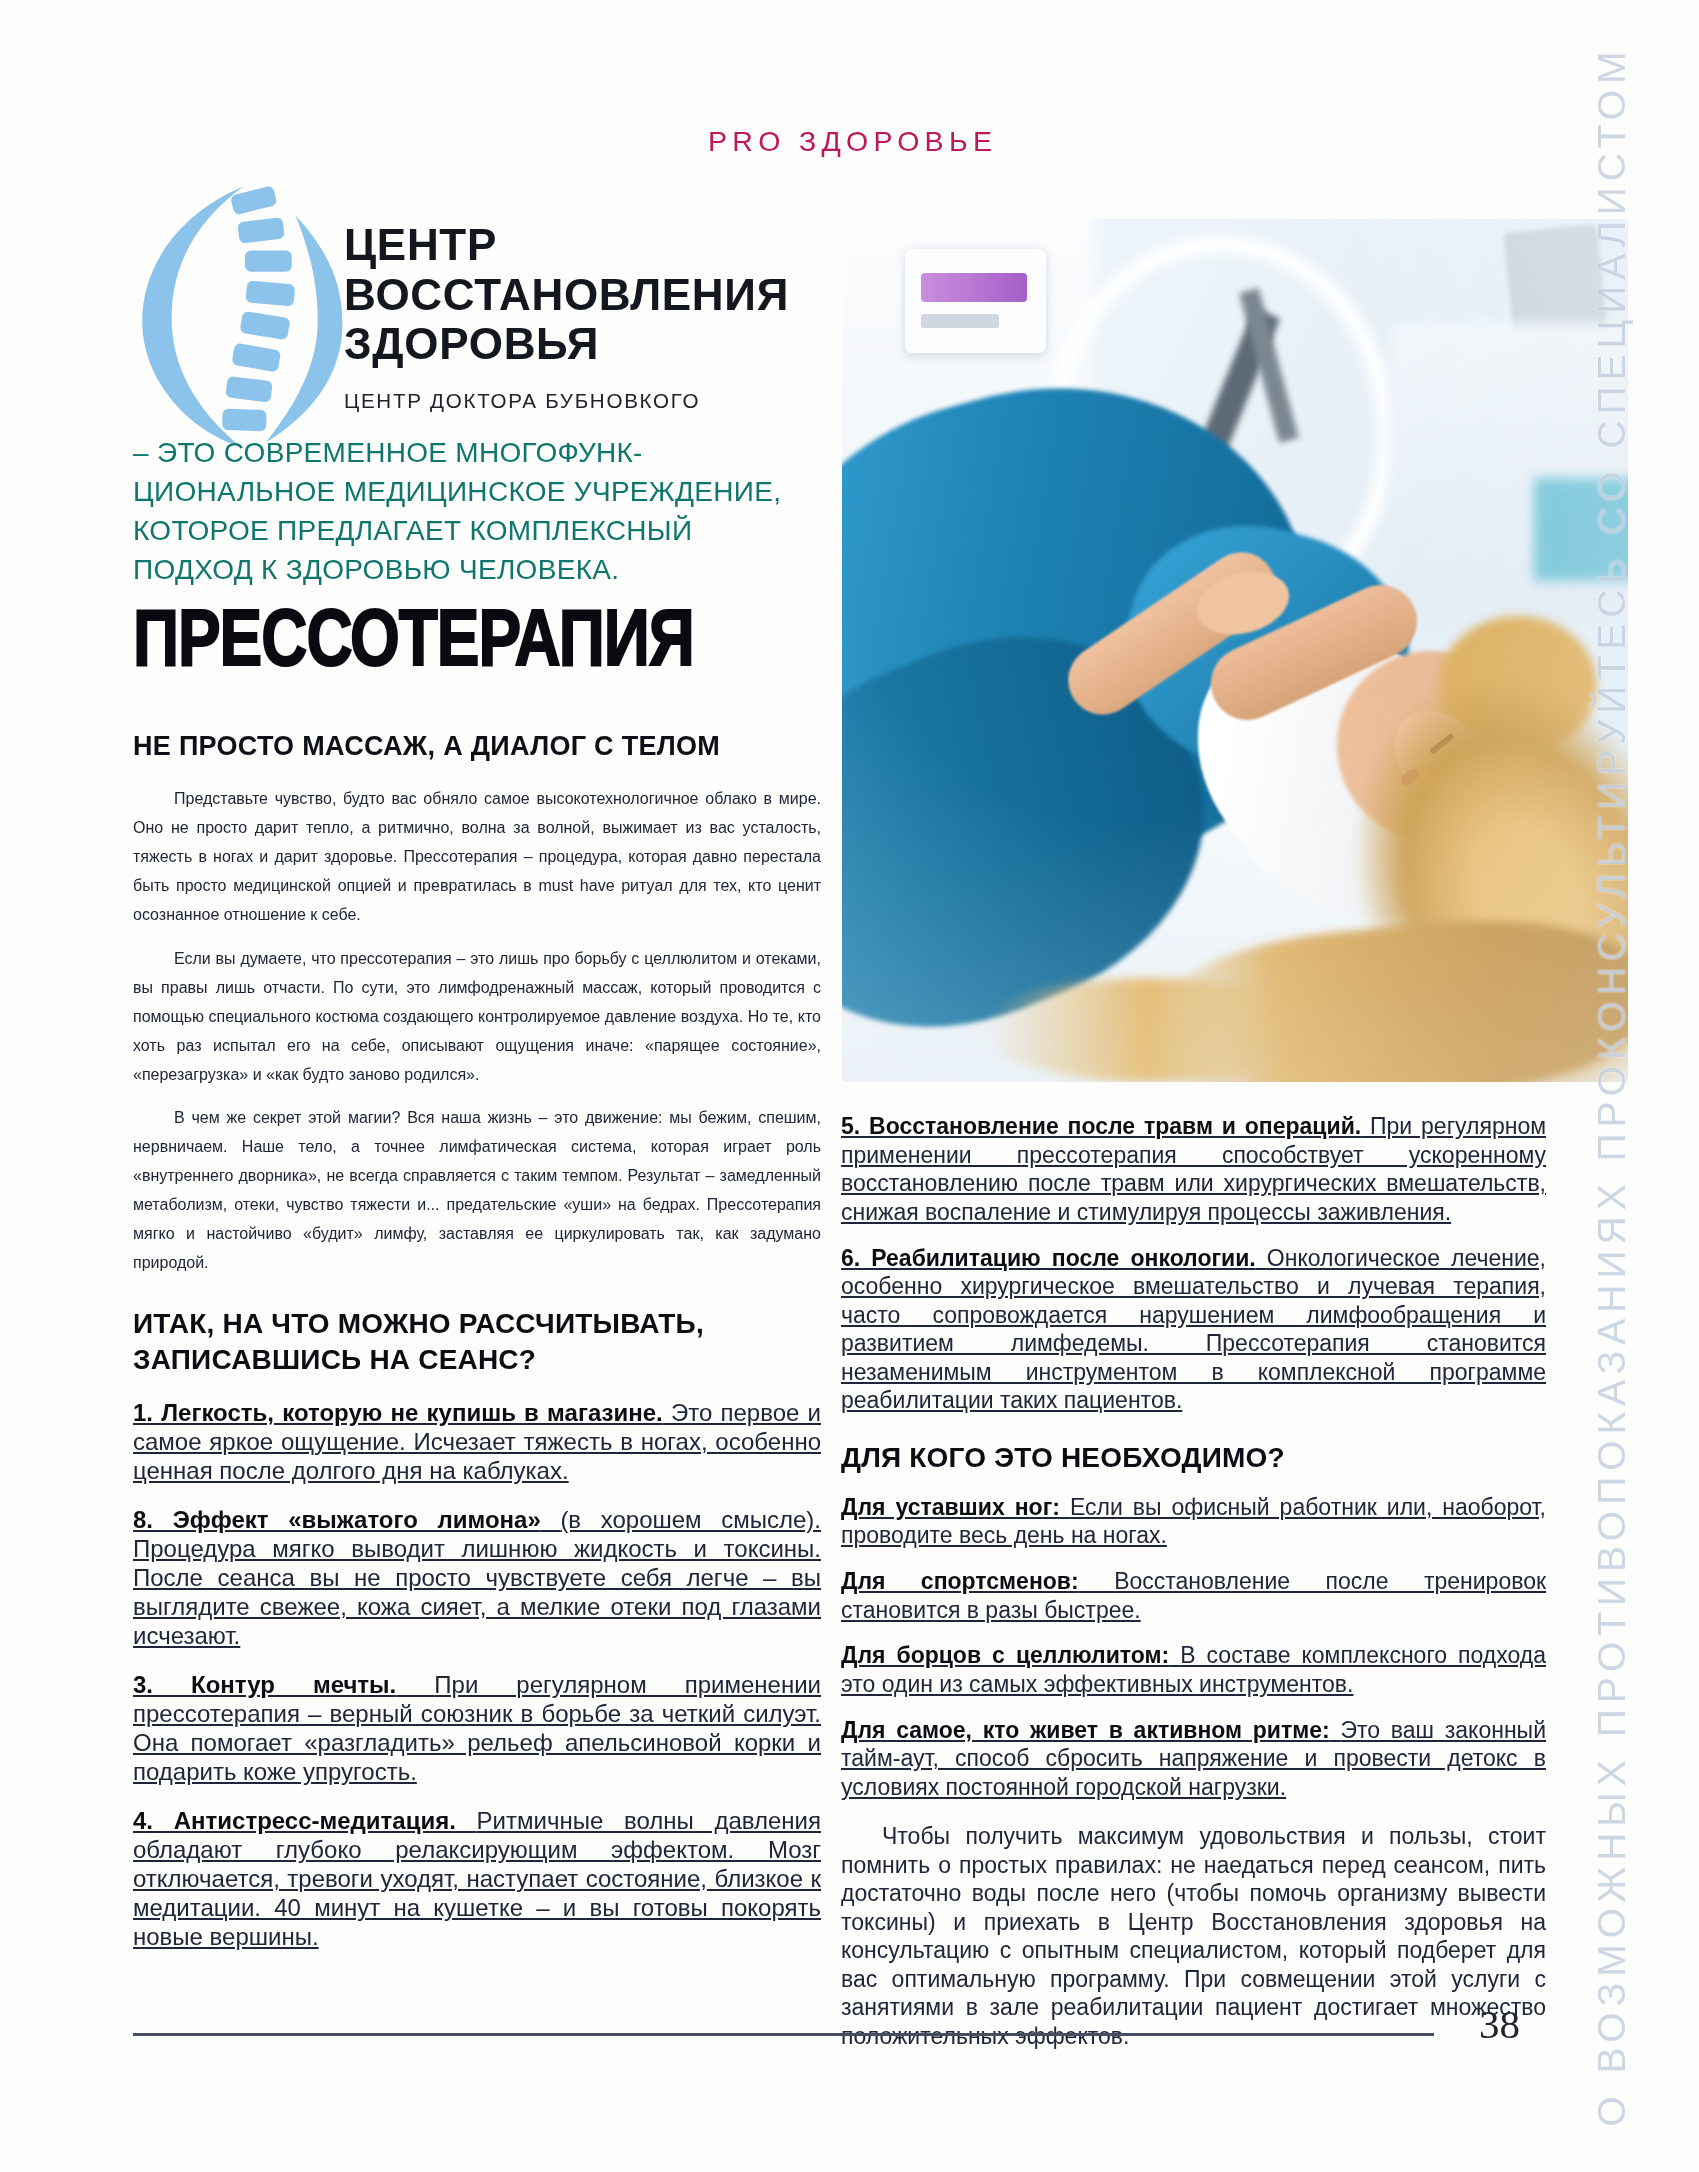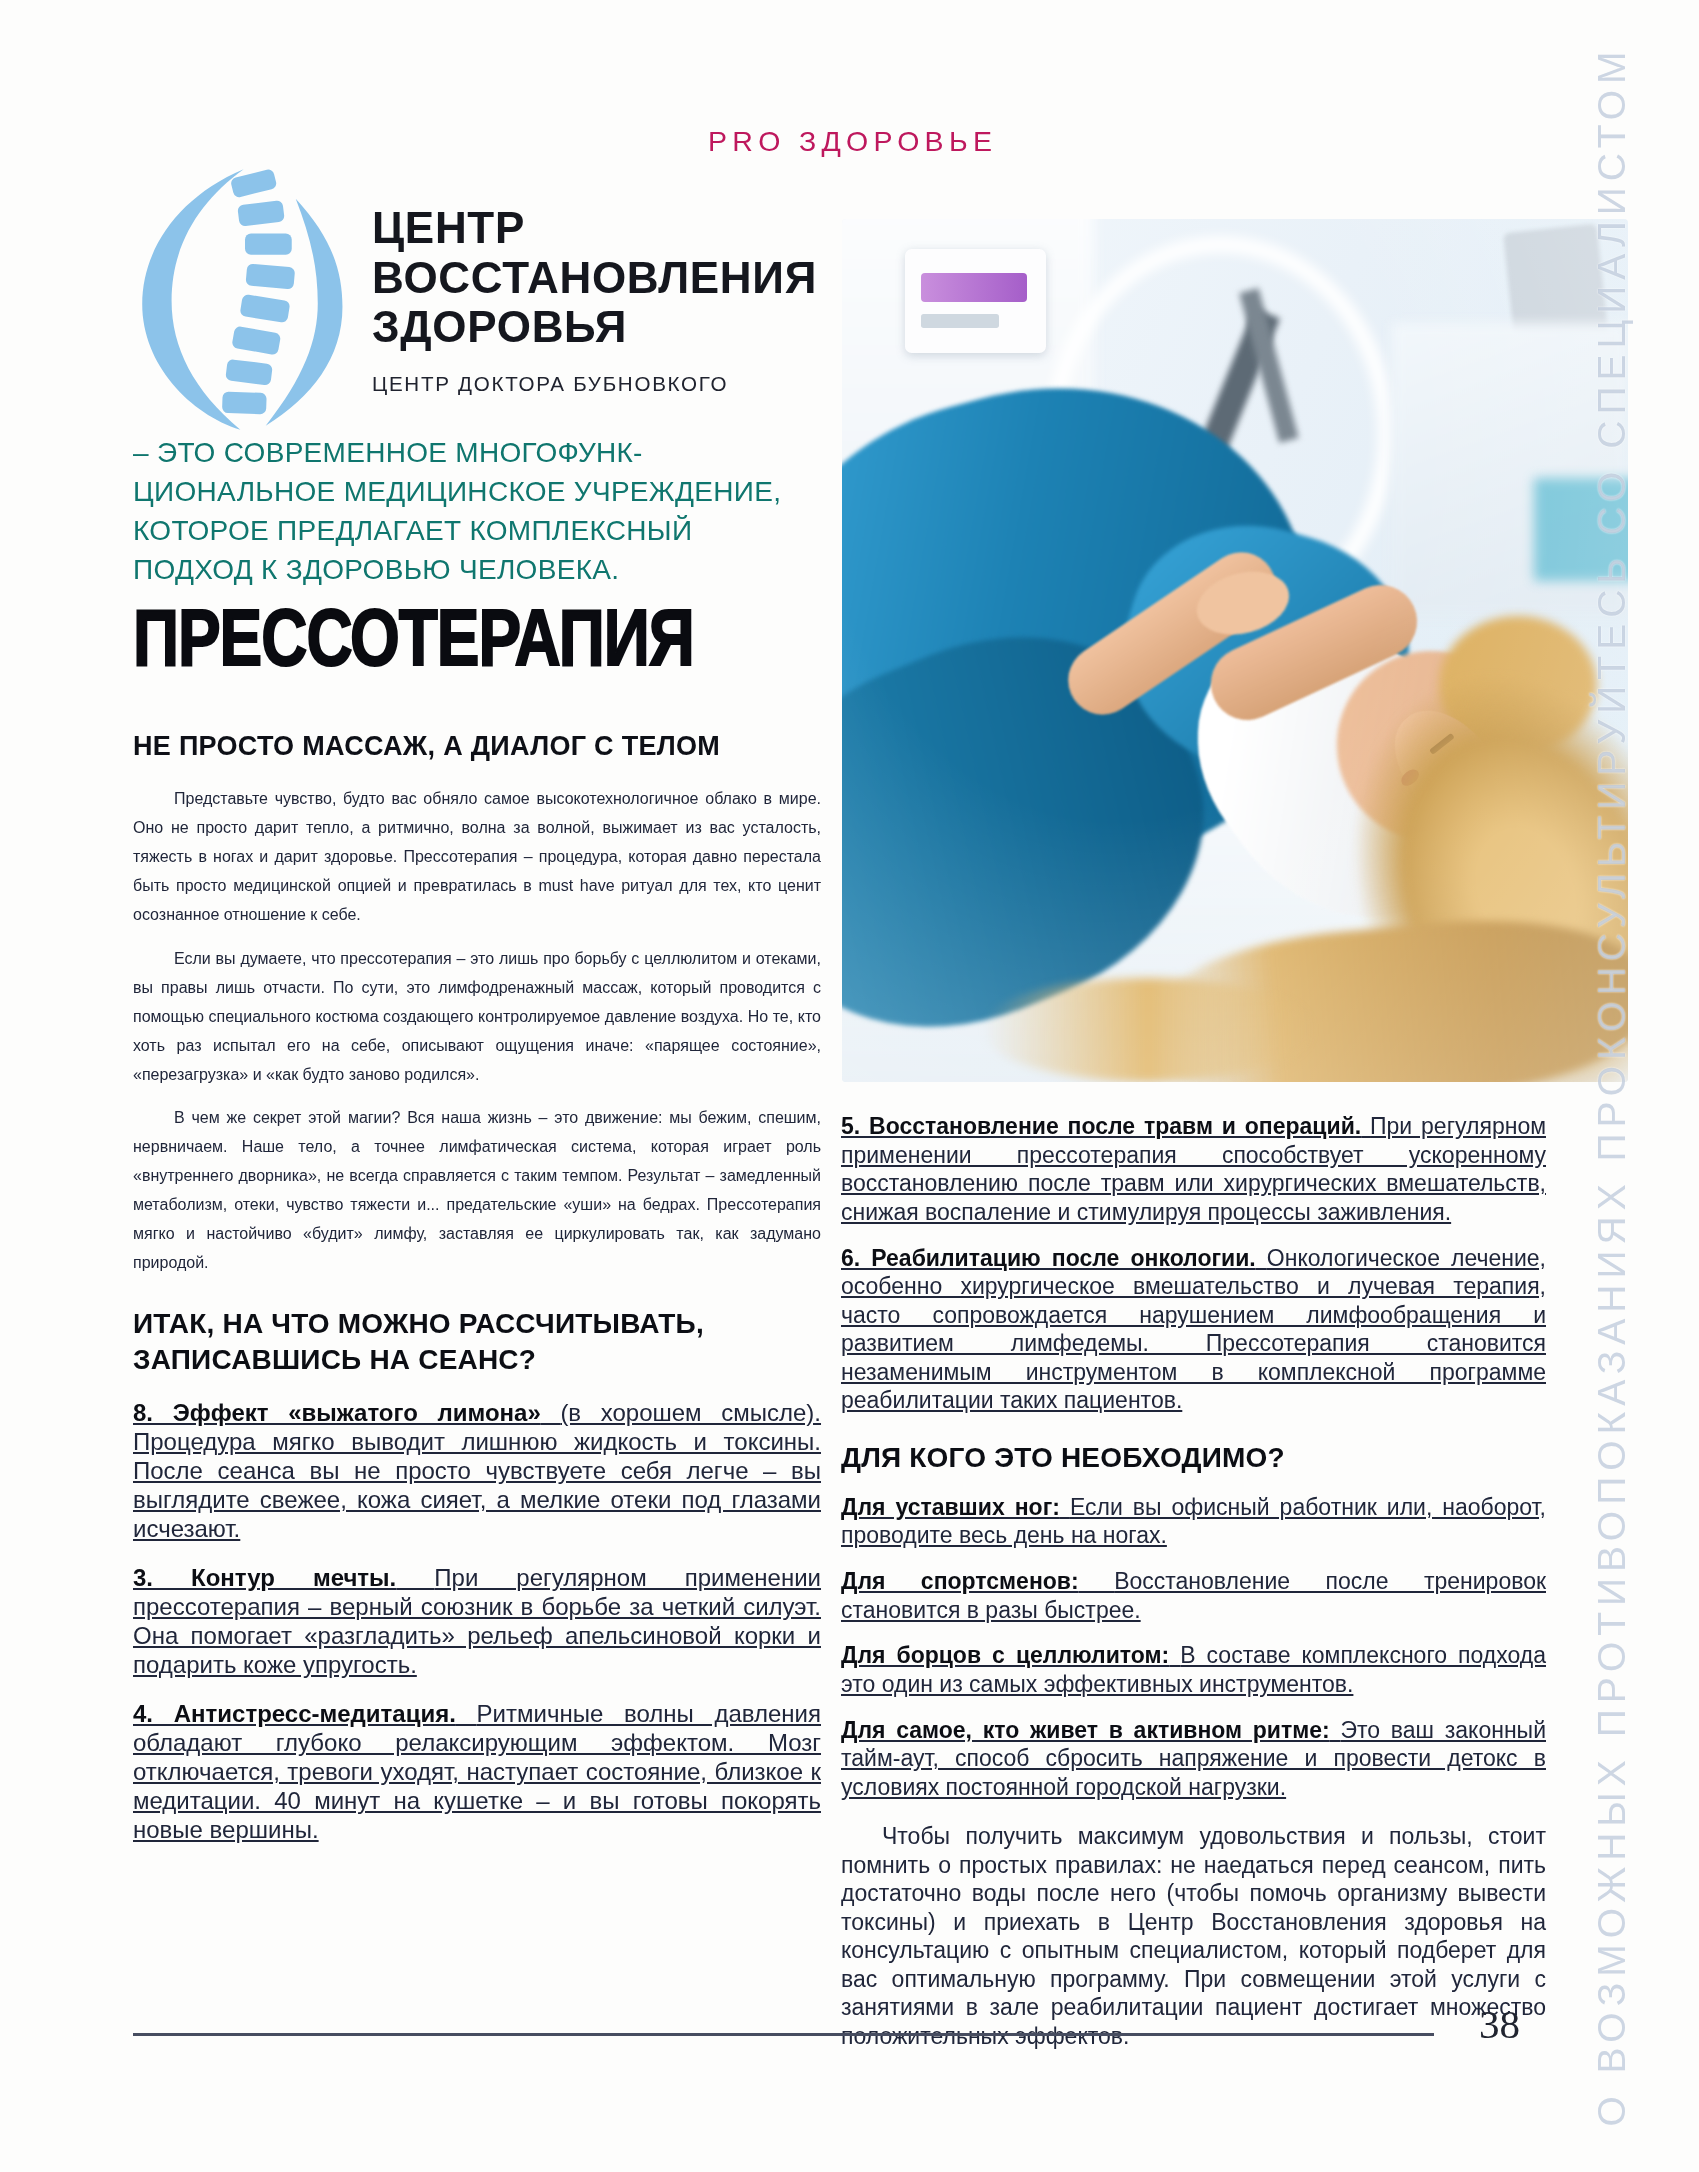--- a/index.html
+++ b/index.html
@@ -9,21 +9,21 @@
     font-family:"Liberation Sans","DejaVu Sans",sans-serif;
   }
 
   
   .header{
     position:absolute; left:708px; top:125px;
     font-size:28.5px; letter-spacing:5.3px; color:#be185d; font-weight:400;
   }
 
   
-  .brand{position:absolute; left:130px; top:164px; display:flex; gap:28px;}
+  .brand{position:absolute; left:130px; top:181px; display:flex; }
   .logo{width:214px; height:267px; flex:0 0 auto;}
   .brand-text{padding-top:39px;}
   .brand-name{
     font-size:44px; font-weight:700; line-height:1.13; letter-spacing:0.7px;
     color:#15171e; white-space:pre-line;
   }
   .brand-sub{margin-top:20px; font-size:20.6px; letter-spacing:1.7px; color:#20232f;}
 
   
   .intro{
@@ -159,20 +159,21 @@
     <h1 class="title"><span class="title-in">ПРЕССОТЕРАПИЯ</span></h1>
     <h2 class="subtitle">НЕ ПРОСТО МАССАЖ, А ДИАЛОГ С ТЕЛОМ</h2>
 
     <p class="para">Представьте чувство, будто вас обняло самое высокотехнологичное облако в мире. Оно не просто дарит тепло, а ритмично, волна за волной, выжимает из вас усталость, тяжесть в ногах и дарит здоровье. Прессотерапия – процедура, которая давно перестала быть просто медицинской опцией и превратилась в must have ритуал для тех, кто ценит осознанное отношение к себе.</p>
     <p class="para">Если вы думаете, что прессотерапия – это лишь про борьбу с целлюлитом и отеками, вы правы лишь отчасти. По сути, это лимфодренажный массаж, который проводится с помощью специального костюма создающего контролируемое давление воздуха. Но те, кто хоть раз испытал его на себе, описывают ощущения иначе: «парящее состояние», «перезагрузка» и «как будто заново родился».</p>
     <p class="para">В чем же секрет этой магии? Вся наша жизнь – это движение: мы бежим, спешим, нервничаем. Наше тело, а точнее лимфатическая система, которая играет роль «внутреннего дворника», не всегда справляется с таким темпом. Результат – замедленный метаболизм, отеки, чувство тяжести и... предательские «уши» на бедрах. Прессотерапия мягко и настойчиво «будит» лимфу, заставляя ее циркулировать так, как задумано природой.</p>
 
     <h3 class="heading">ИТАК, НА ЧТО МОЖНО РАССЧИТЫВАТЬ,
 ЗАПИСАВШИСЬ НА СЕАНС?</h3>
 
+    <p class="item"><b class="lead">1. Легкость, которую не купишь в магазине.</b> <span>Это первое и самое яркое ощущение. Исчезает тяжесть в ногах, особенно ценная после долгого дня на каблуках.</span></p>
     <p class="item"><b class="lead">8. Эффект «выжатого лимона»</b> <span>(в хорошем смысле). Процедура мягко выводит лишнюю жидкость и токсины. После сеанса вы не просто чувствуете себя легче – вы выглядите свежее, кожа сияет, а мелкие отеки под глазами исчезают.</span></p>
     <p class="item"><b class="lead">3. Контур мечты.</b> <span>При регулярном применении прессотерапия – верный союзник в борьбе за четкий силуэт. Она помогает «разгладить» рельеф апельсиновой корки и подарить коже упругость.</span></p>
     <p class="item"><b class="lead">4. Антистресс-медитация.</b> <span>Ритмичные волны давления обладают глубоко релаксирующим эффектом. Мозг отключается, тревоги уходят, наступает состояние, близкое к медитации. 40 минут на кушетке – и вы готовы покорять новые вершины.</span></p>
   </div>
 
   <div class="photo">
     <div class="ph ph-machine-left"></div>
     <div class="ph ph-screen"></div>
     <div class="ph ph-screen-bar"></div>
     <div class="ph ph-screen-line"></div>

